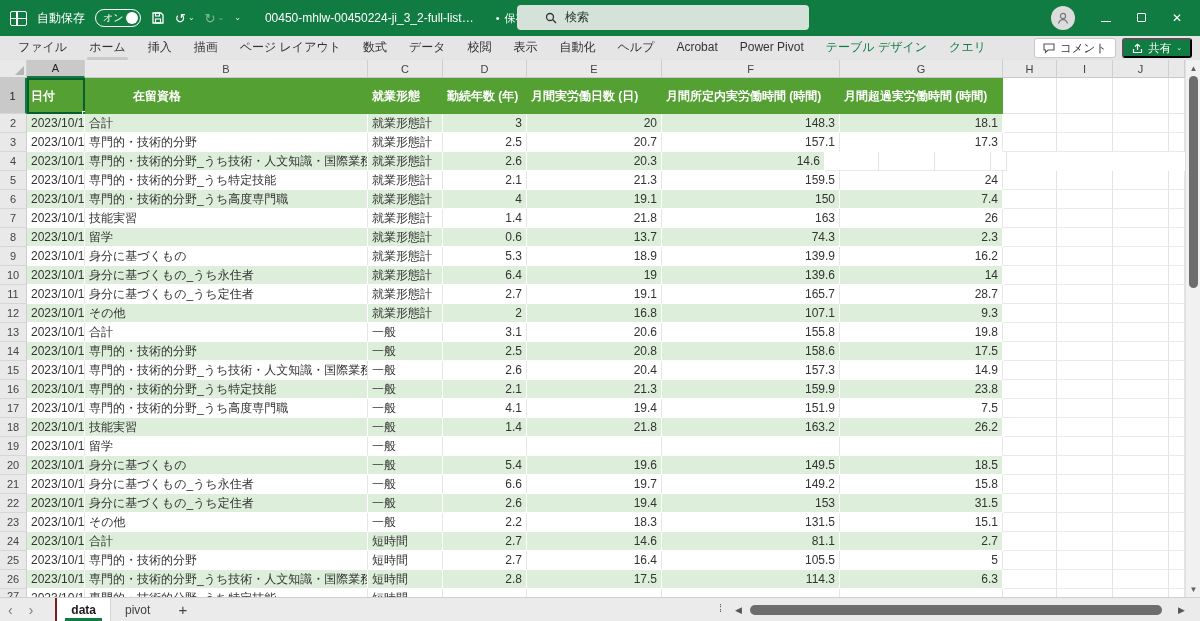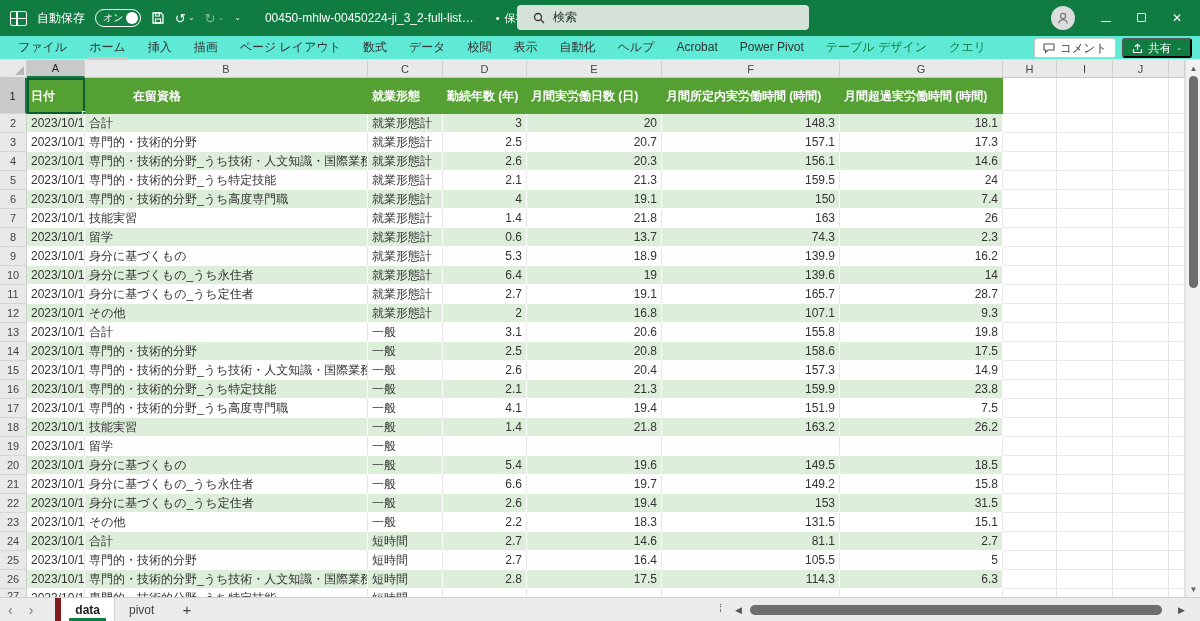--- a/index.html
+++ b/index.html
@@ -15,30 +15,30 @@
   .appicon:after{content:"";position:absolute;top:6px;left:0;right:0;height:1.5px;background:#fff;}
   .tb-text{font-size:12px;white-space:nowrap;}
   .toggle{width:46px;height:18px;border:1px solid #fff;border-radius:9px;display:flex;align-items:center;position:relative;cursor:pointer;}
   .toggle .tlabel{font-size:10px;margin-left:7px;}
   .toggle .knob{position:absolute;right:2px;top:2px;width:12px;height:12px;border-radius:50%;background:#fff;}
   .tb-icon{display:flex;align-items:center;gap:2px;font-size:13px;line-height:1;cursor:pointer;}
   .tb-chev{font-size:8px;opacity:.9;}
   .disabled{opacity:.45;}
   .filename{font-size:12px;margin-left:14px;white-space:nowrap;}
   .savedwrap{display:flex;align-items:center;gap:5px;font-size:11px;margin-left:12px;white-space:nowrap;}
-  .searchbox{position:absolute;left:517px;top:5px;width:292px;height:25px;background:#D5E2D9;border-radius:4px;display:flex;align-items:center;gap:8px;padding-left:16px;color:#1F3329;cursor:text;}
+  .searchbox{position:absolute;left:517px;top:5px;width:292px;height:25px;background:#D5E2D9;border-radius:4px;display:flex;align-items:center;gap:8px;padding-left:28px;color:#1F3329;cursor:text;}
   .searchbox .stext{font-size:12px;}
   .tb-right{position:absolute;right:0;top:0;height:36px;display:flex;align-items:center;gap:26px;padding-right:18px;}
   .avatar{width:24px;height:24px;border-radius:50%;background:#DCDCDC;display:flex;align-items:center;justify-content:center;}
   .winbtn{color:#fff;font-size:12px;line-height:1;cursor:pointer;}
   .minline{display:inline-block;width:10px;height:1.5px;background:#fff;}
   .maxbox{display:inline-block;width:9px;height:9px;border:1.2px solid #fff;border-radius:1px;}
 
   
-  .ribbonbar{position:absolute;top:36px;left:0;width:1200px;height:24px;background:#5eead4;border-bottom:1px solid #E2E2E2;display:flex;align-items:center;}
+  .ribbonbar{position:absolute;top:36px;left:0;width:1200px;height:24px;background:#e5e5e5;border-bottom:1px solid #E2E2E2;display:flex;align-items:center;}
   .rtabs{display:flex;align-items:center;padding-left:8px;gap:2px;}
   .rtab{font-size:12px;color:#333;padding:3px 10px 4px 10px;position:relative;white-space:nowrap;cursor:pointer;}
   .rtab.active:after{content:"";position:absolute;left:8px;right:8px;bottom:0;height:3px;background:#C8CCC9;border-radius:2px;}
   .rtab.ctx{color:#107C41;}
   .rb-right{position:absolute;right:8px;top:2px;display:flex;align-items:center;gap:6px;}
   .btn-comment{display:flex;align-items:center;gap:5px;border:1px solid #C8C8C8;border-radius:3px;background:#fff;color:#333;font-size:11.5px;padding:2px 8px;height:20px;cursor:pointer;}
   .btn-share{display:flex;align-items:center;gap:5px;border-radius:3px;background:#107C41;color:#fff;font-size:11.5px;padding:2px 8px;height:20px;cursor:pointer;}
   .btn-share .tb-chev{font-size:7px;}
 
   
@@ -68,21 +68,21 @@
   .vscroll{position:absolute;top:60px;right:0;width:15px;height:537px;background:#F1F1F1;border-left:1px solid #E0E0E0;}
   .vthumb{position:absolute;left:3px;top:16px;width:9px;height:212px;background:#6D6D6D;border-radius:5px;}
   .varrow{position:absolute;left:0;width:15px;height:14px;display:flex;align-items:center;justify-content:center;color:#606060;font-size:8px;cursor:pointer;}
   .varrow.up{top:1px;}
   .varrow.down{bottom:1px;}
 
   
   .sheetbar{position:absolute;bottom:0;left:0;width:1200px;height:24px;background:#EBEBEB;border-top:1px solid #D0D0D0;display:flex;align-items:center;}
   .navarr{color:#777;font-size:14px;line-height:1;padding:0 8px;cursor:pointer;}
   .stab{height:24px;display:flex;align-items:center;padding:0 14px;font-size:12px;color:#444;cursor:pointer;position:relative;}
-  .stab.active{background:#fff;color:#1a1a1a;font-weight:bold;border-left:6px solid #7f1d1d;border-right:1px solid #D5D5D5;}
+  .stab.active{background:#fff;color:#1a1a1a;font-weight:bold;border-left:2px solid #7f1d1d;border-right:1px solid #D5D5D5;}
   .stab.active:after{content:"";position:absolute;left:8px;right:8px;bottom:1px;height:3px;background:#107C41;}
   .addsheet{font-size:15px;color:#444;padding:0 14px;cursor:pointer;}
   .splitdots{position:absolute;left:719px;top:4px;color:#666;font-size:11px;letter-spacing:-2px;cursor:col-resize;}
   .hscroll-left{position:absolute;left:735px;top:7px;color:#555;font-size:9px;cursor:pointer;}
   .hthumb{position:absolute;left:750px;top:7px;width:412px;height:10px;background:#6D6D6D;border-radius:5px;}
   .hscroll-right{position:absolute;left:1178px;top:7px;color:#555;font-size:9px;cursor:pointer;}
 </style>
 </head>
 <body>
 
@@ -228,21 +228,20 @@
         <div class="ecell" style="width: 56px;"></div>
         <div class="ecell" style="width: 16px;"></div>
       </div>
       <div class="grow drow green">
         <div class="gut">4</div>
         <div class="dcell num" style="width: 58px;">2023/10/1</div>
         <div class="dcell" style="width: 283px;">専門的・技術的分野_うち技術・人文知識・国際業務</div>
         <div class="dcell" style="width: 75px;">就業形態計</div>
         <div class="dcell num" style="width: 84px;">2.6</div>
         <div class="dcell num" style="width: 135px;">20.3</div>
-        <div class="dcell num" style="width: 178px;">156.1</div>
         <div class="dcell num" style="width: 163px;">14.6</div>
         <div class="ecell" style="width: 54px;"></div>
         <div class="ecell" style="width: 56px;"></div>
         <div class="ecell" style="width: 56px;"></div>
         <div class="ecell" style="width: 16px;"></div>
       </div>
       <div class="grow drow white">
         <div class="gut">5</div>
         <div class="dcell num" style="width: 58px;">2023/10/1</div>
         <div class="dcell" style="width: 283px;">専門的・技術的分野_うち特定技能</div>

